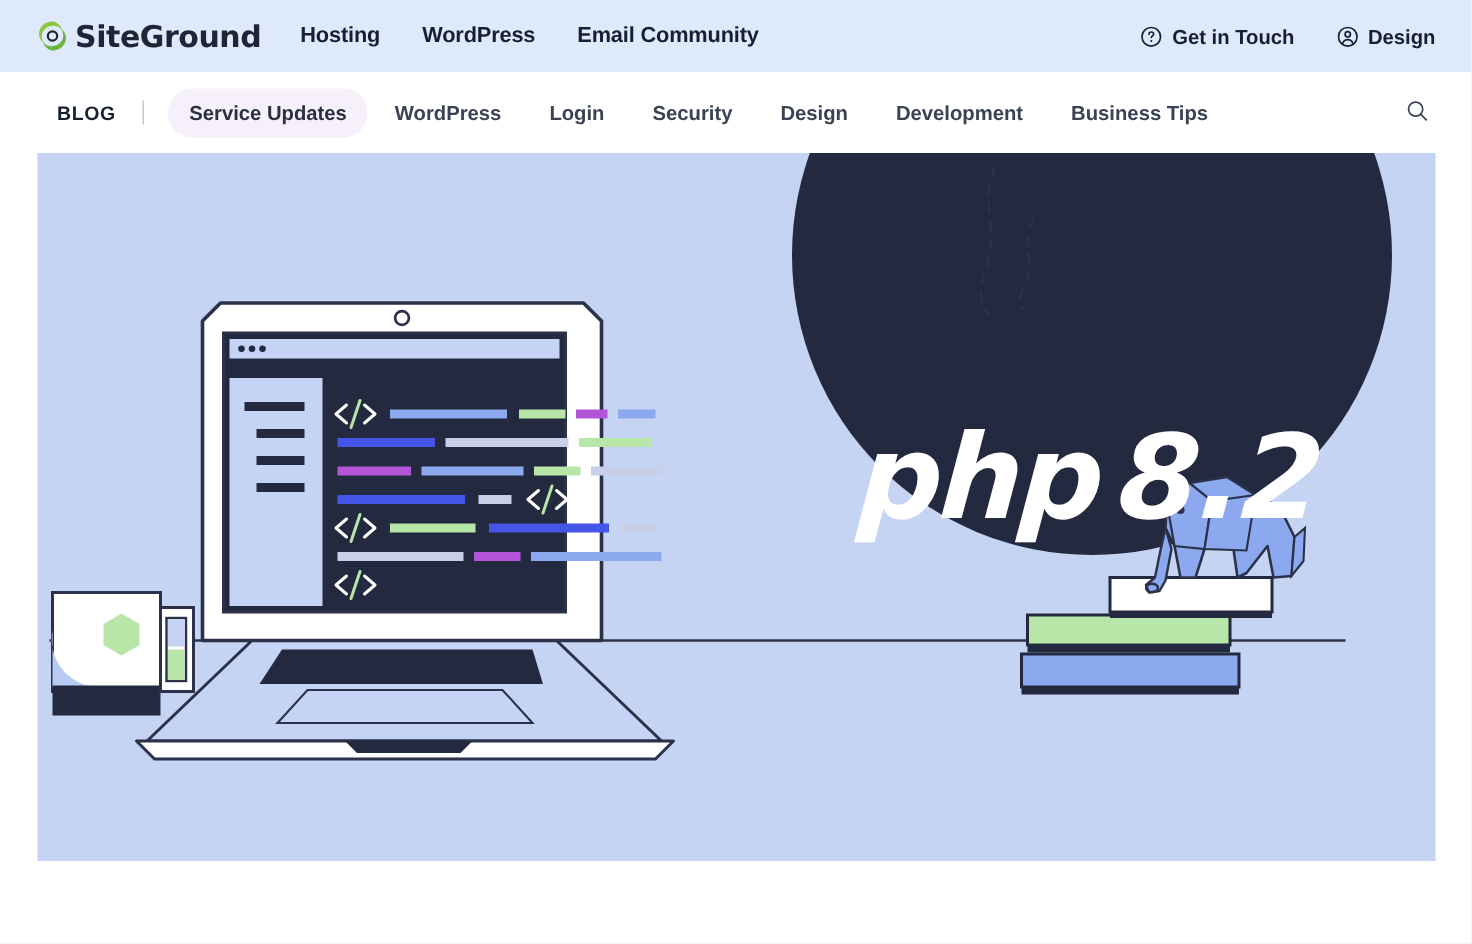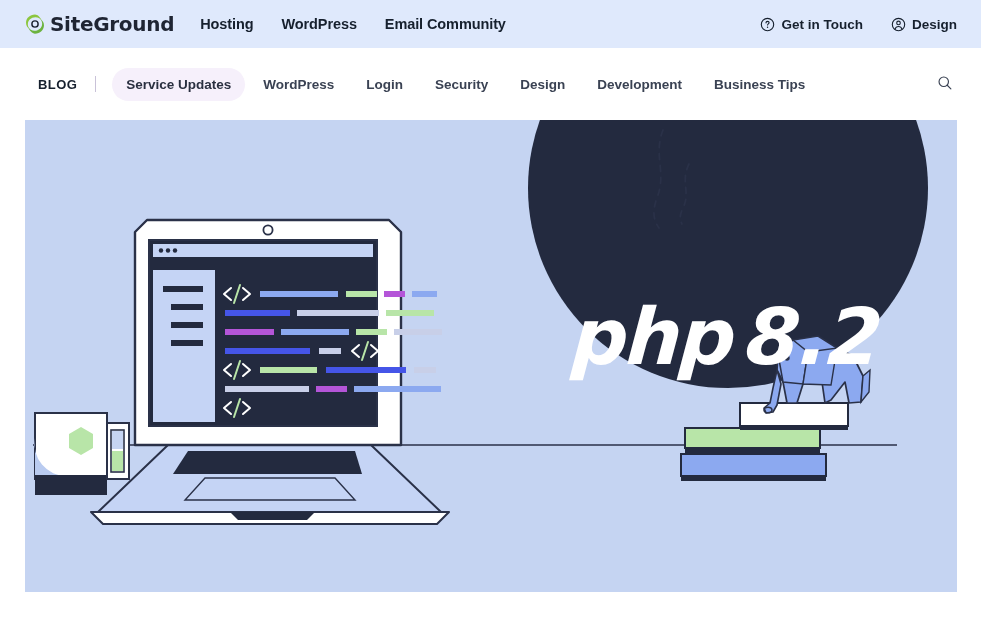--- a/index.html
+++ b/index.html
@@ -56,21 +56,21 @@
     font-size: 13.5px;
     font-weight: 700;
     color: #16202e;
     text-decoration: none;
     cursor: pointer;
   }
   .header-link svg { display: block; }
 
   
   .blog-nav {
-    height: 72px;
+    height: 54px;
     background: #ffffff;
     display: flex;
     align-items: center;
     padding: 0 24px 0 38px;
     position: relative;
   }
   .blog-label {
     font-size: 13px;
     font-weight: 700;
     color: #16202e;

